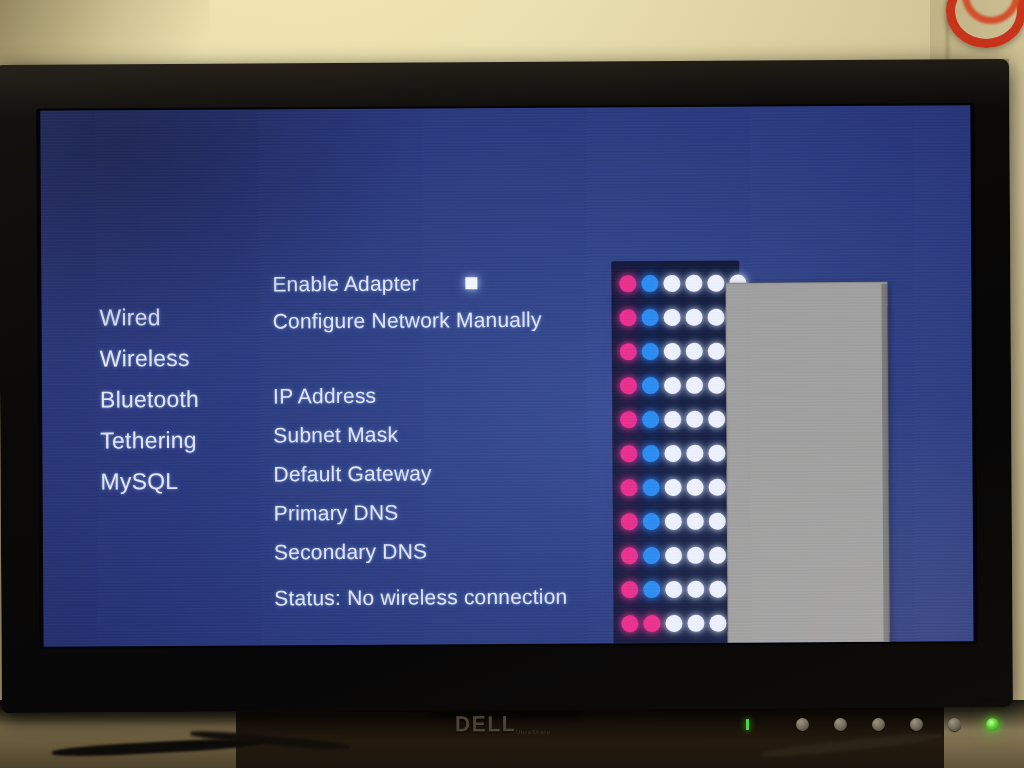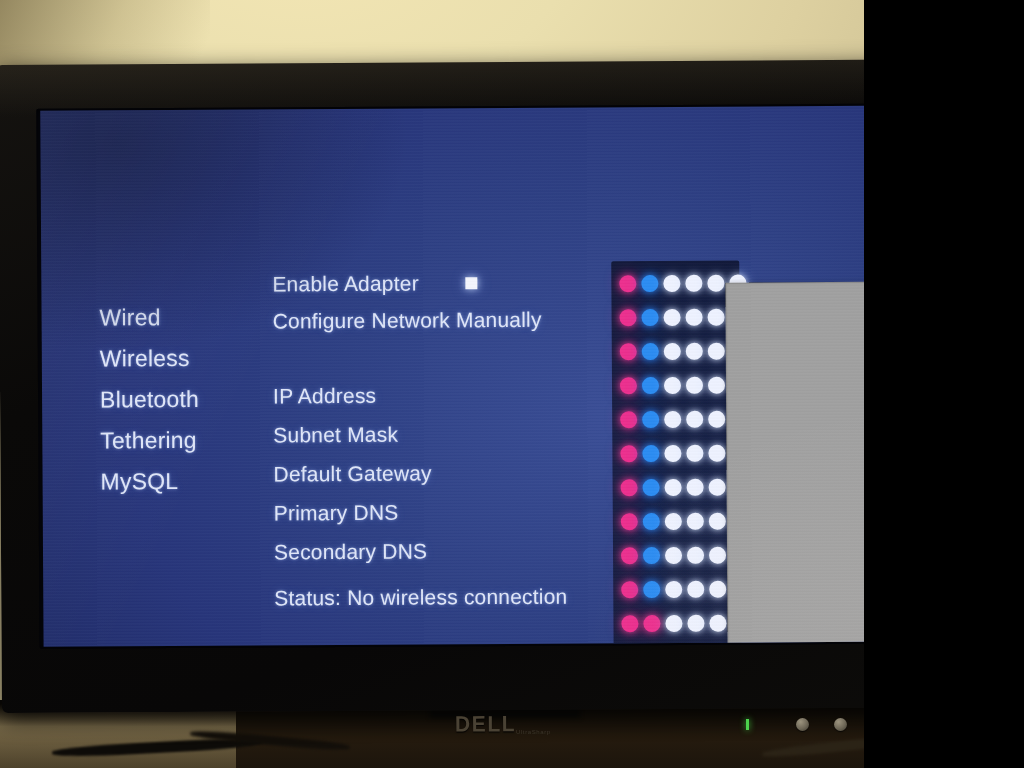--- a/index.html
+++ b/index.html
@@ -9,21 +9,21 @@
   }
   body {
     width: 1024px;
     height: 768px;
     overflow: hidden;
     font-family: "Liberation Sans", sans-serif;
   }
 
   #photo {
     position: relative;
-    width: 864px;
+    width: 1024px;
     height: 768px;
     overflow: hidden;
     background: #1a1509;
   }
 
   
   .wall {
     position: absolute;
     left: 0; top: 0;
     width: 1024px; height: 768px;

